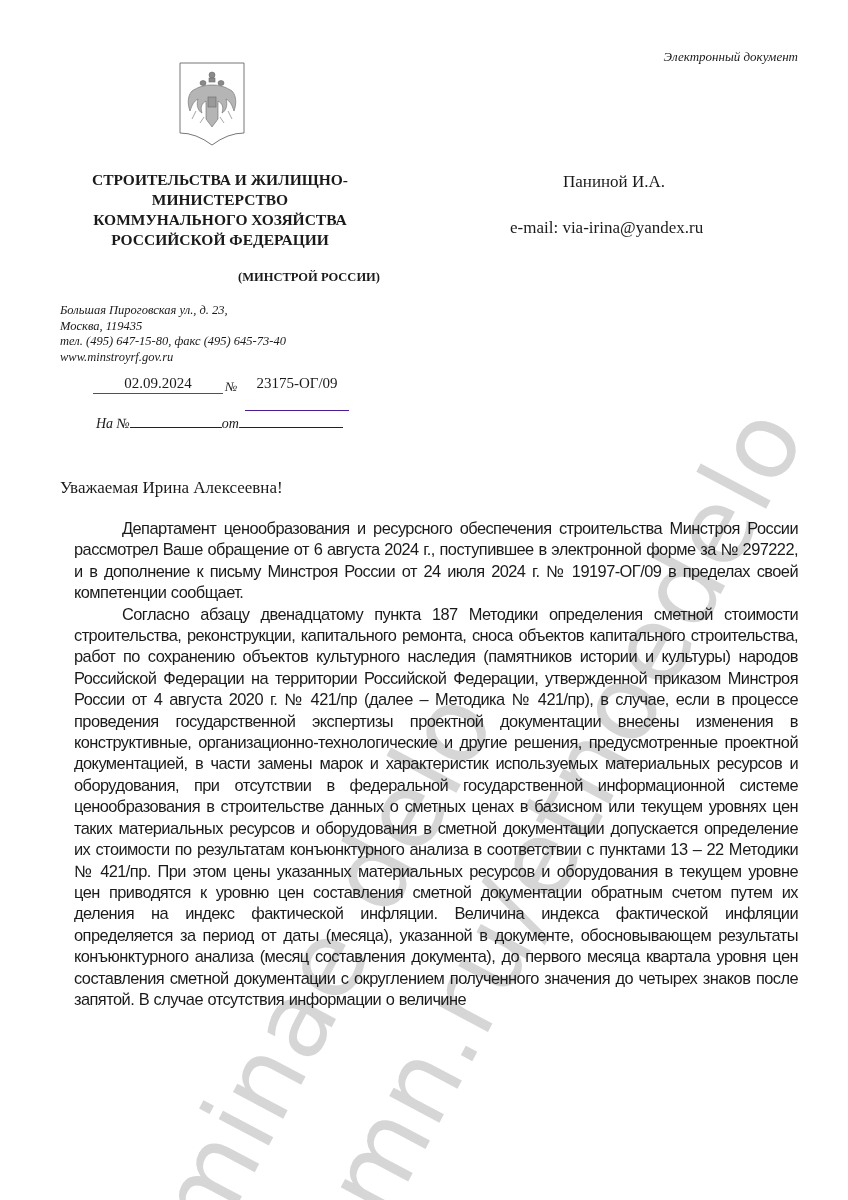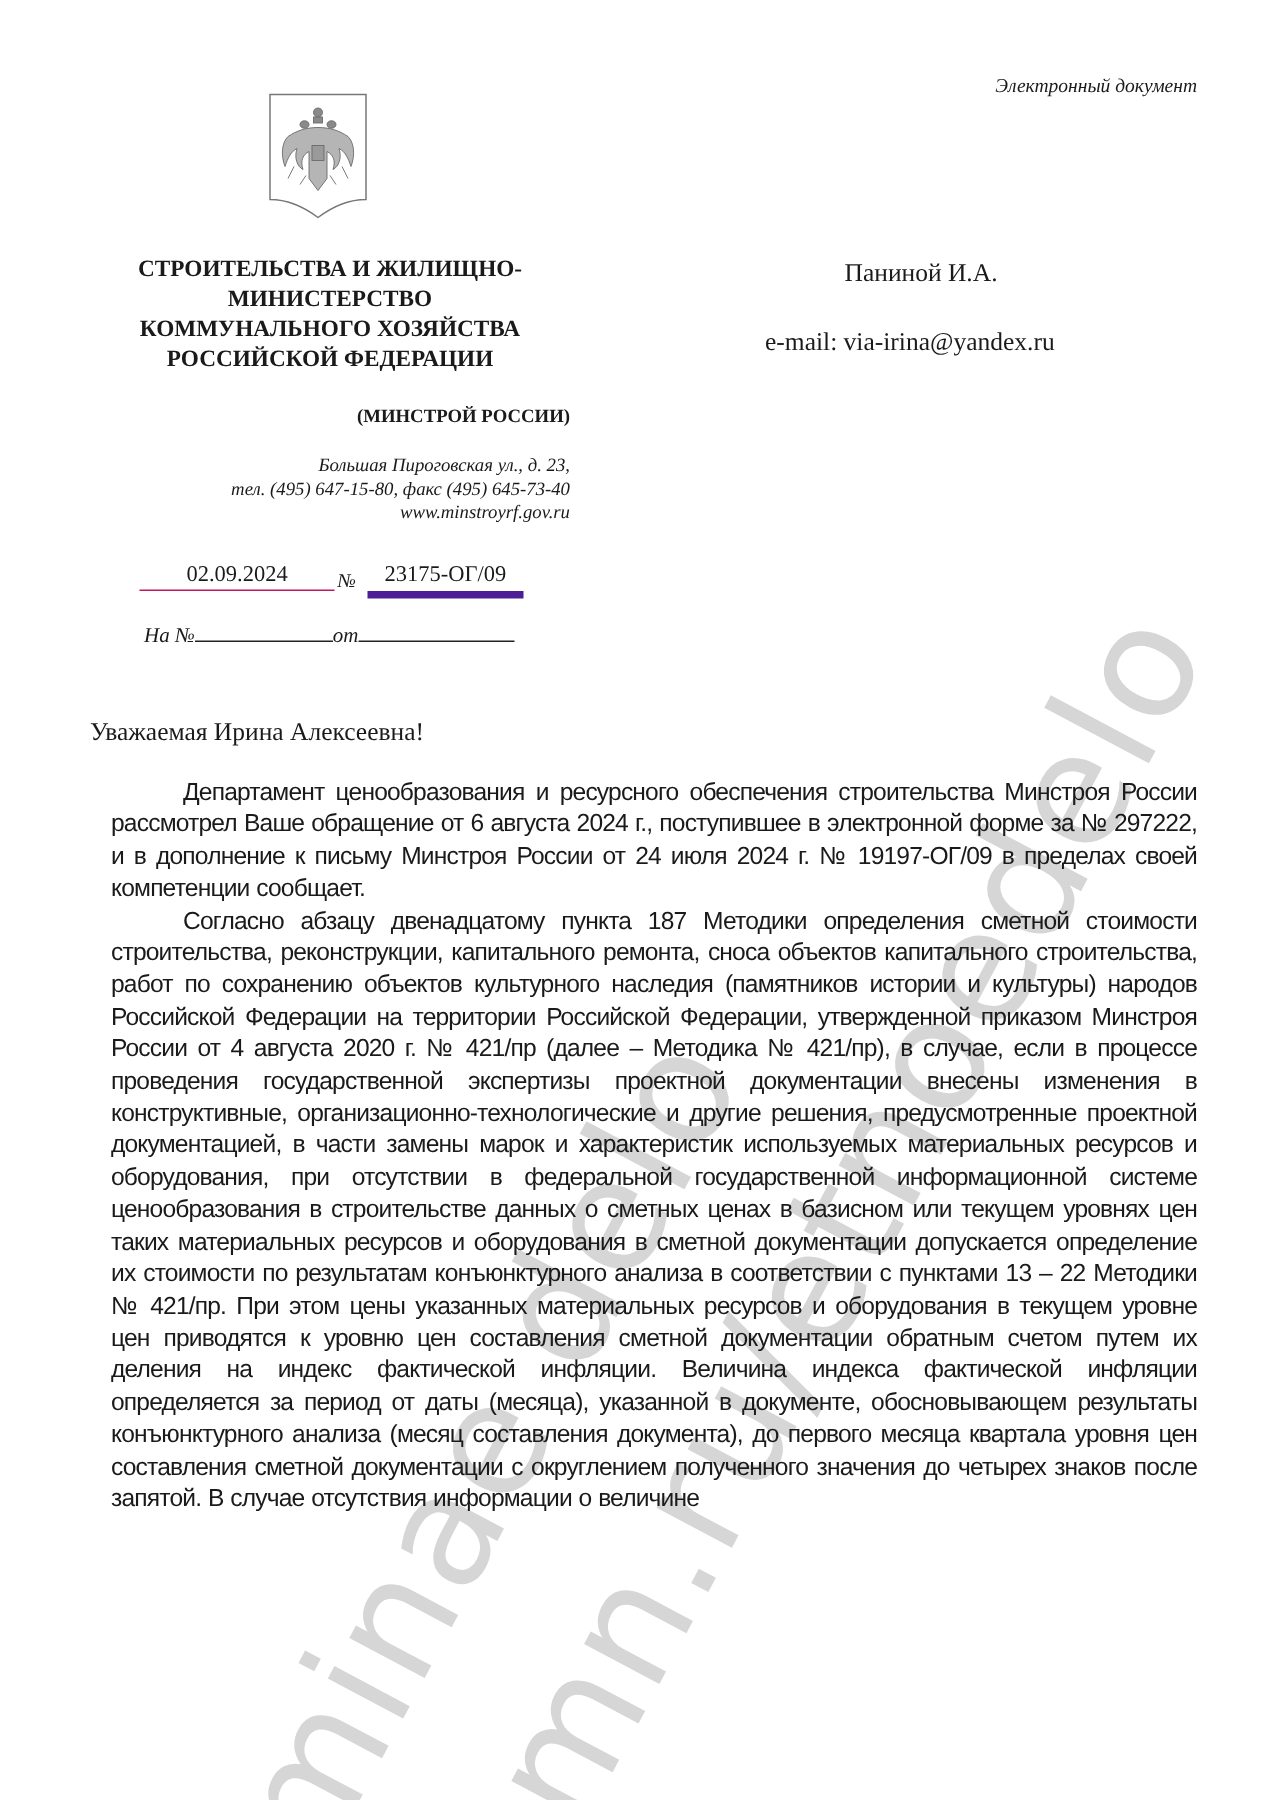--- a/index.html
+++ b/index.html
@@ -70,21 +70,21 @@
       top: 270px;
       text-align: right;
       font-weight: bold;
       font-size: 12.5px;
     }
     .address {
       position: absolute;
       left: 60px;
       width: 320px;
       top: 303px;
-      text-align: right;
+      text-align: left;
       font-style: italic;
       font-size: 12.5px;
       line-height: 15.5px;
     }
     .reg-line {
       position: absolute;
       left: 93px;
       top: 375px;
       width: 255px;
       height: 20px;
@@ -103,22 +103,22 @@
       left: 132px;
       font-style: italic;
       font-size: 13px;
       top: 4px;
     }
     .reg-number {
       position: absolute;
       left: 152px;
       width: 104px;
       text-align: center;
-      border-bottom: 5px solid #4c1d95;
-      padding-bottom: 2px;
+      border-bottom: 1px solid #4c1d95;
+      padding-bottom: 18px;
     }
     .ref-line {
       position: absolute;
       left: 96px;
       top: 413px;
       width: 255px;
       font-size: 14px;
       font-style: italic;
     }
     .ref-blank {
@@ -199,20 +199,21 @@
       <div>СТРОИТЕЛЬСТВА И ЖИЛИЩНО-</div>
       <div>МИНИСТЕРСТВО</div>
       <div>КОММУНАЛЬНОГО ХОЗЯЙСТВА</div>
       <div>РОССИЙСКОЙ ФЕДЕРАЦИИ</div>
     </div>
 
     <div class="ministry-short">(МИНСТРОЙ РОССИИ)</div>
 
     <div class="address">
       <div>Большая Пироговская ул., д. 23,</div>
+      <div>Москва, 119435</div>
       <div>тел. (495) 647-15-80, факс (495) 645-73-40</div>
       <div>www.minstroyrf.gov.ru</div>
     </div>
 
     <div class="reg-line">
       <span class="reg-date">02.09.2024</span>
       <span class="reg-no-label">№</span>
       <span class="reg-number">23175-ОГ/09</span>
     </div>
 

